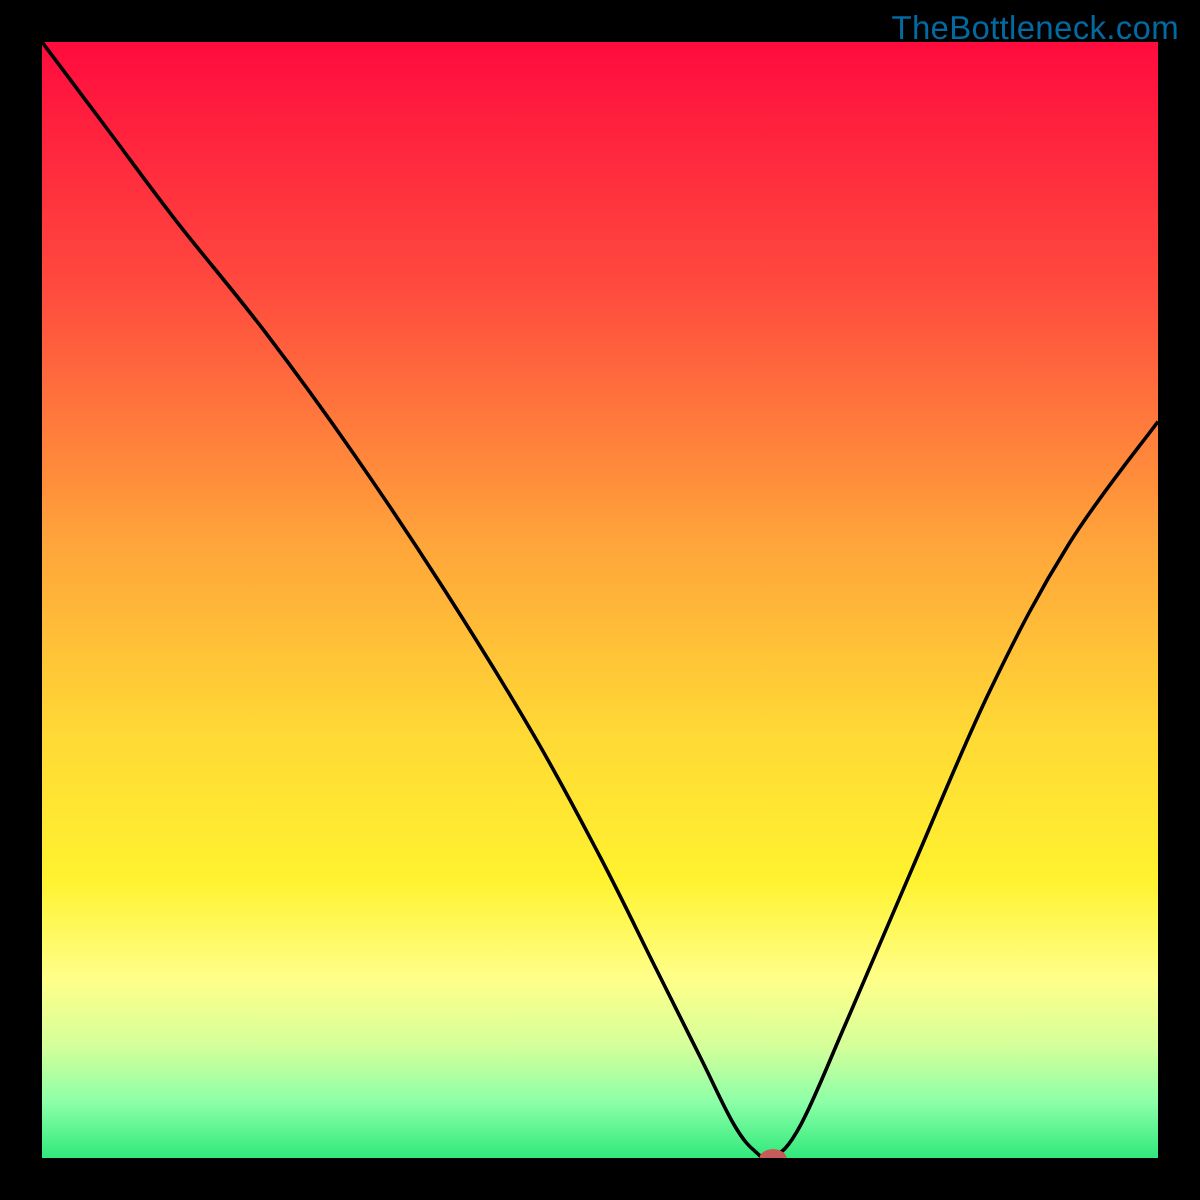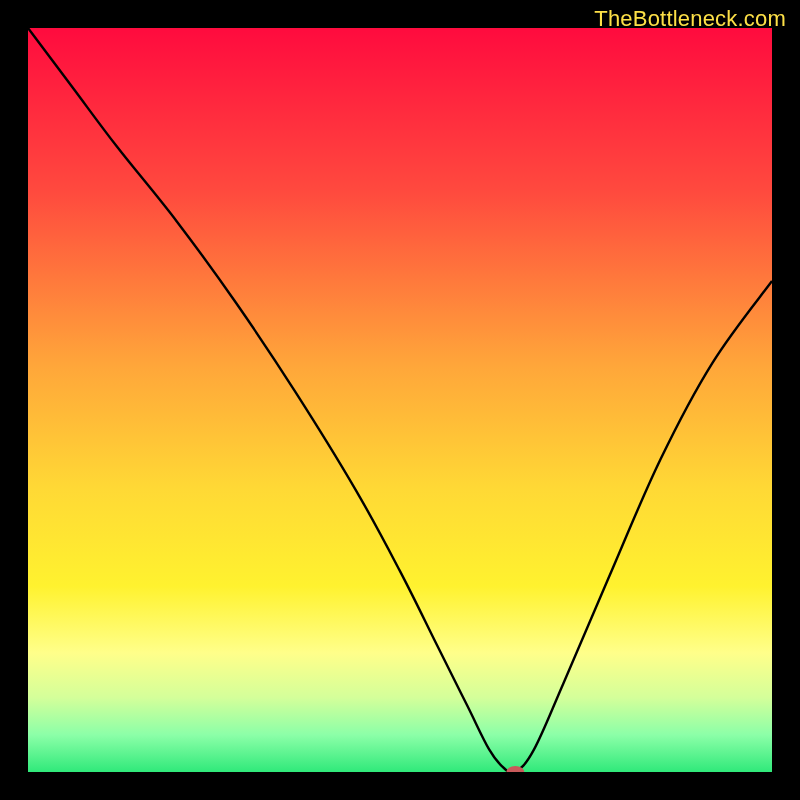--- a/index.html
+++ b/index.html
@@ -7,21 +7,21 @@
     width: 800px;
     height: 800px;
     background: #000;
     position: relative;
     font-family: Arial, Helvetica, sans-serif;
   }
   .watermark {
     position: absolute;
     top: 6px;
     right: 14px;
-    color: #fde047;
+    color: #0369a1;
     font-size: 22px;
     font-weight: 500;
     z-index: 10;
     letter-spacing: 0.2px;
   }
   .plot-area {
     position: absolute;
     left: 28px;
     top: 28px;
     width: 744px;

